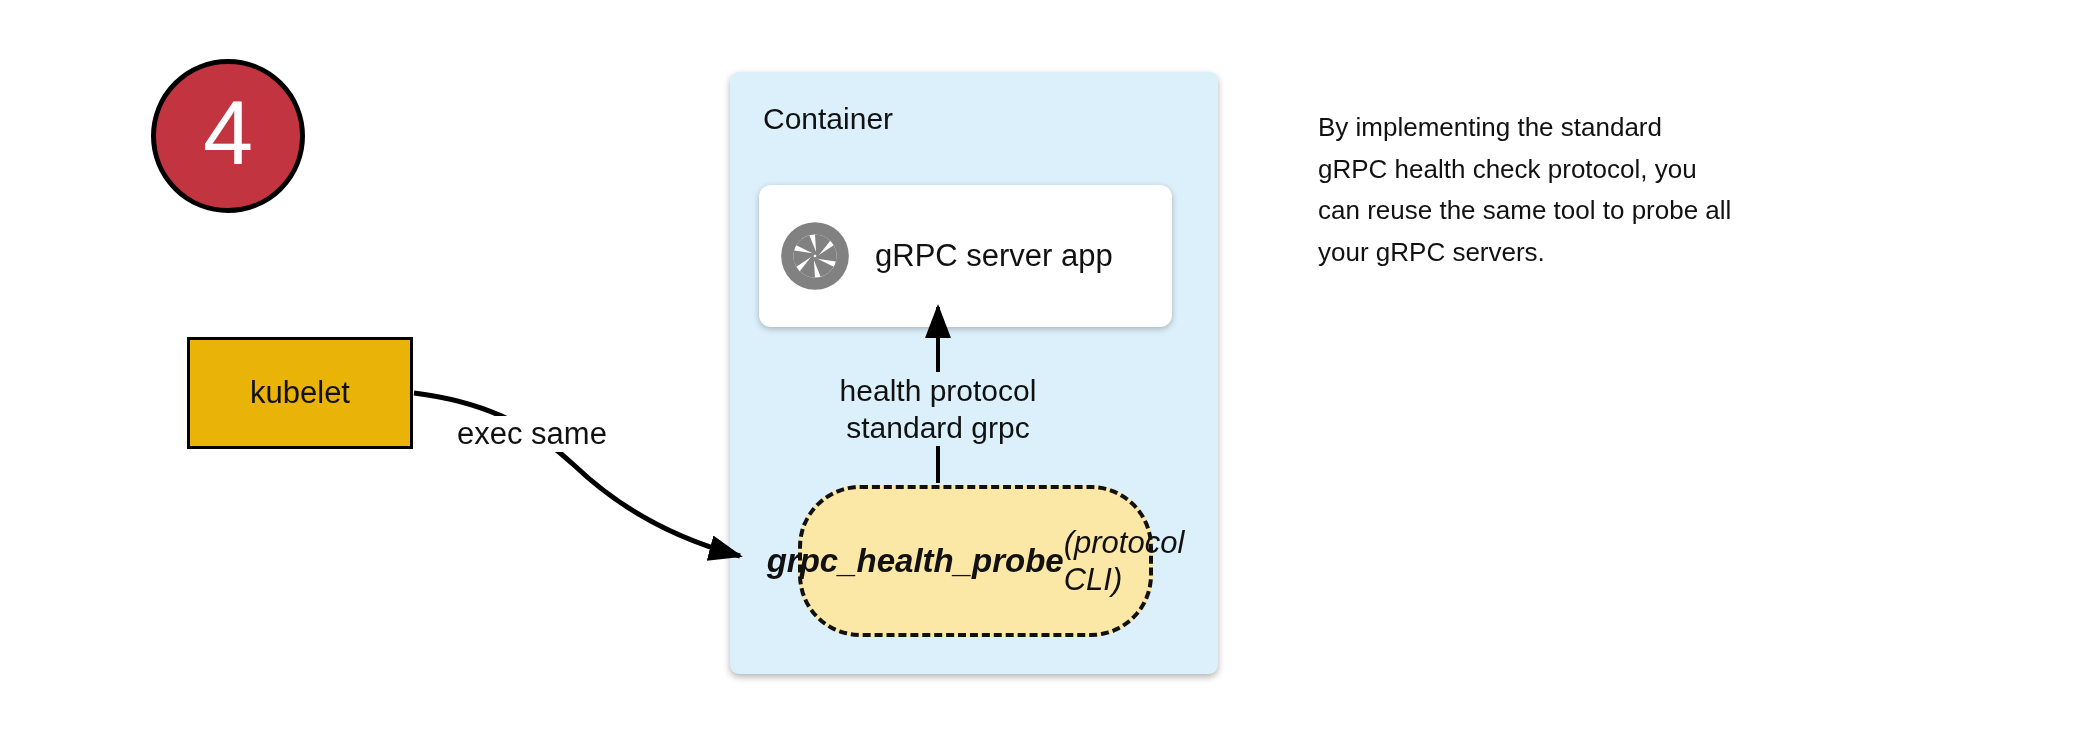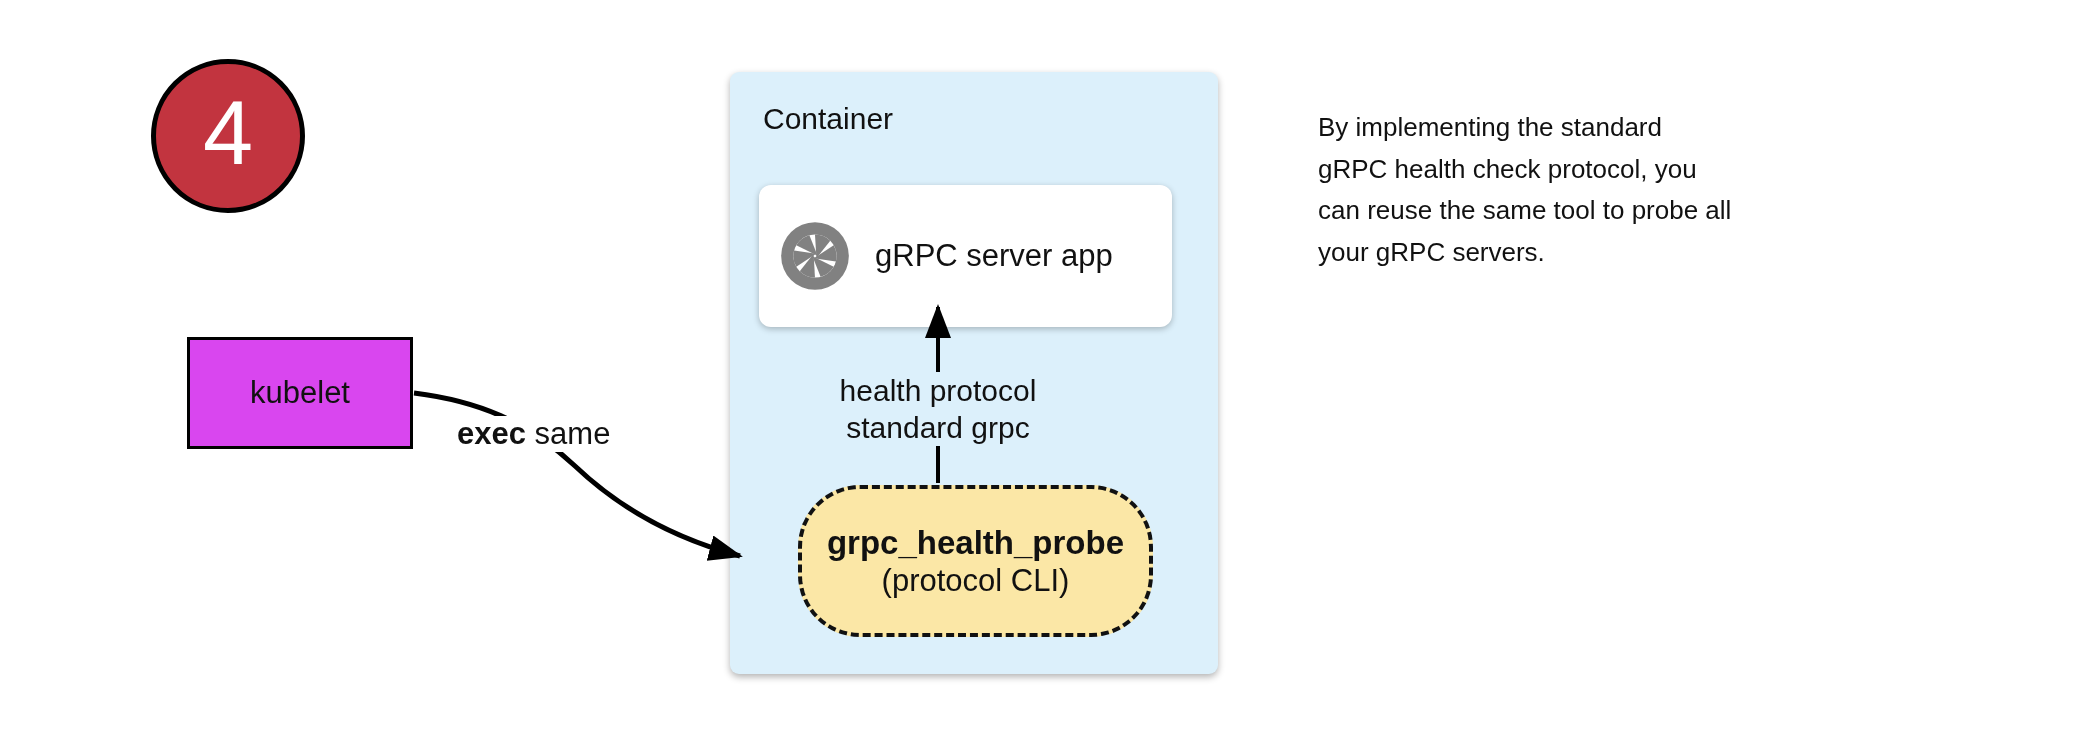--- a/index.html
+++ b/index.html
@@ -26,21 +26,21 @@
     color: #ffffff;
     font-size: 90px;
     line-height: 1;
     padding-bottom: 6px;
   }
   
   .kubelet {
     position: absolute;
     left: 187px; top: 337px;
     width: 220px; height: 106px;
-    background: #d946ef;
+    background: #eab308;
     border: 3px solid #000000;
     display: flex; align-items: center; justify-content: center;
     font-size: 31px;
   }
   
   .container-box {
     position: absolute;
     left: 694px; top: 72px;
     width: 488px; height: 602px;
     background: #dcf0fb;
@@ -64,21 +64,21 @@
   }
   .server-box .icon-wrap { margin-left: 20px; width: 72px; height: 72px; flex: 0 0 auto; }
   .server-box .label { margin-left: 24px; font-size: 31px; }
   .probe-box {
     position: absolute;
     left: 68px; top: 413px;
     width: 347px; height: 144px;
     background: #fbe7a6;
     border: 4px dashed #111111;
     border-radius: 62px;
-    display: flex; flex-direction: column; align-items: center; justify-content: center;
+    display: flex; flex-direction: row; align-items: center; justify-content: center; font-style: italic;
   }
   .probe-title { font-size: 33px; font-weight: bold; line-height: 38px; }
   .probe-sub { font-size: 31px; line-height: 37px; }
   
   .arrows {
     position: absolute;
     left: 0; top: 0;
     width: 2100px; height: 750px;
     pointer-events: none;
   }
@@ -95,21 +95,21 @@
   .exec-label {
     position: absolute;
     left: 450px; top: 416px;
     height: 36px;
     padding: 0 7px;
     background: #ffffff;
     font-size: 31px;
     line-height: 36px;
     white-space: nowrap;
   }
-  .exec-label .b { font-weight: bold; }
+  .exec-label .b { font-weight: normal; }
   
   .note {
     position: absolute;
     left: 1318px; top: 107px;
     width: 520px;
     font-size: 26px;
     line-height: 41.5px;
     white-space: pre-line;
   }
 </style>

